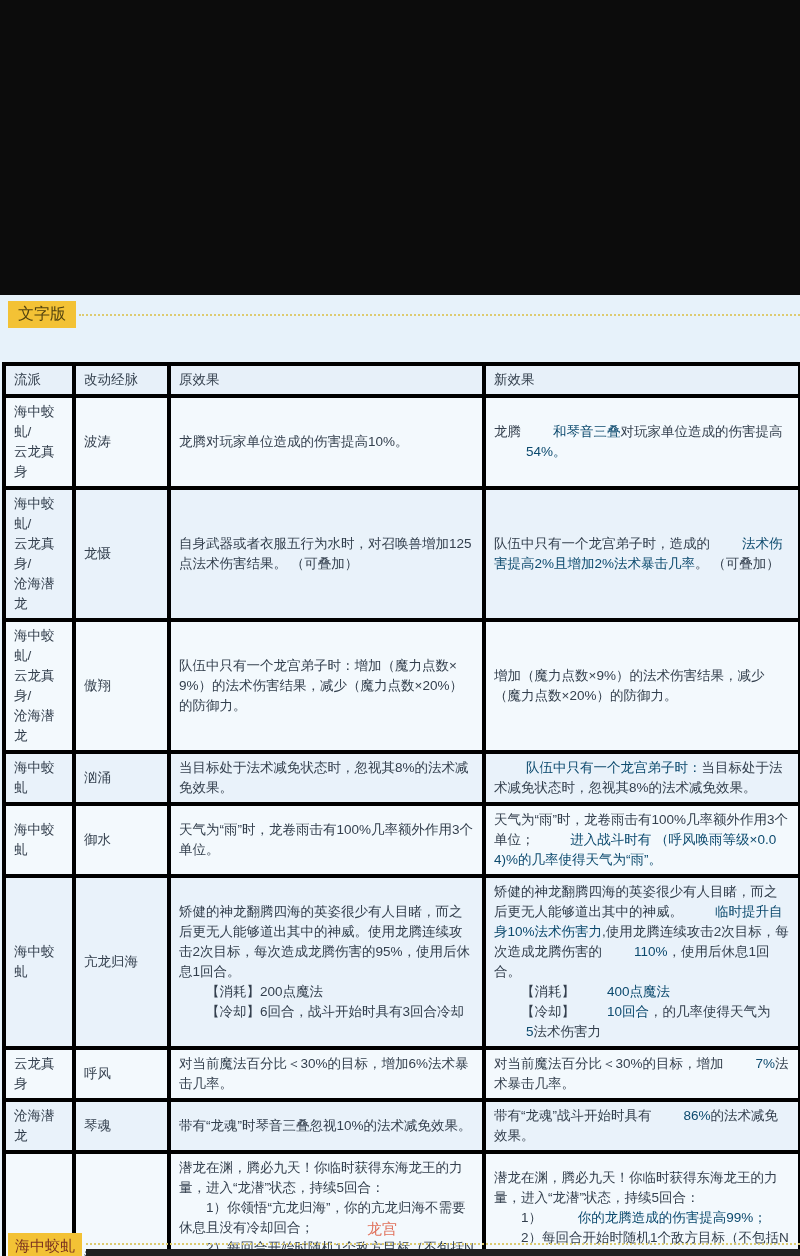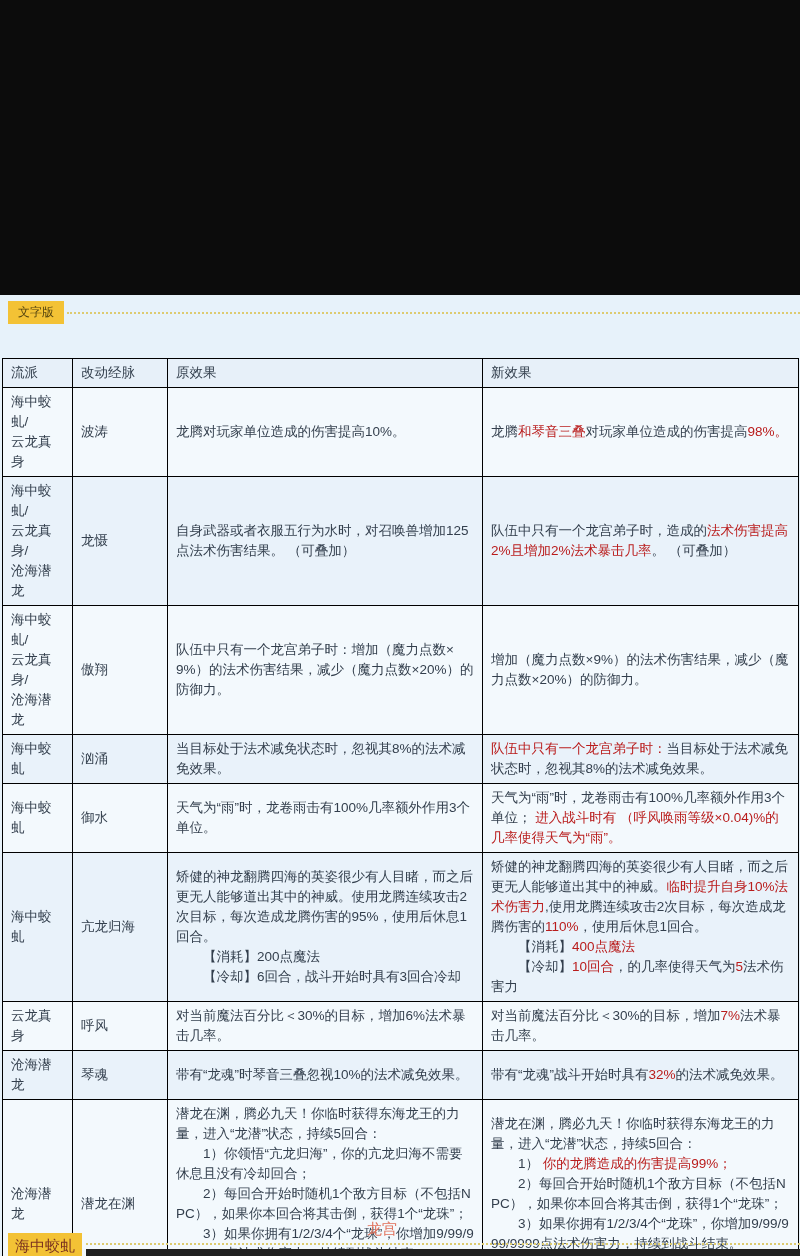--- a/index.html
+++ b/index.html
@@ -5,37 +5,37 @@
   * { box-sizing: border-box; }
   html,body { margin:0; padding:0; }
   body {
     width:800px; height:1256px; overflow:hidden; position:relative;
     background:#e7f2fa;
     font-family:"Liberation Sans", sans-serif;
   }
   .top-bar { width:800px; height:295px; background:#0c0c0c; }
   .section-head { display:flex; align-items:center; margin:6px 0 0 8px; }
   .badge {
-    background:#f3c235; color:#53430f; font-size:12px;
+    background:#f3c235; color:#53430f; font-size:16px;
     padding:3px 10px; white-space:nowrap;
   }
   .dotted-line { flex:1; border-top:2px dotted #ddcb70; margin-left:3px; }
   table {
     border-collapse:collapse; table-layout:fixed; width:796px;
     margin:34px 0 0 2px; font-size:13.5px; line-height:20px; color:#333f4d;
   }
   th, td {
-    border:1px solid #000000; padding:4px 8px;
+    border:4px solid #000000; padding:4px 8px;
     white-space:pre-wrap; vertical-align:middle;
     font-weight:normal; text-align:left; word-break:break-all;
   }
   thead th { background:#e7f0f9; }
   tbody tr:nth-child(odd) td { background:#f3f9fd; }
   tbody tr:nth-child(even) td { background:#e9f2fa; }
-  .red { color:#b91c1c; }
+  .red { color:#0c4a6e;margin-left:32px; }
   .footer-label {
     position:absolute; top:1220px; left:0; width:764px;
     text-align:center; color:#e0705a; font-size:15px; z-index:3;
   }
   .bottom-dotted {
     position:absolute; top:1243px; left:86px; right:0;
     border-top:2px dotted #ddcb70; z-index:2;
   }
   .bottom-badge {
     position:absolute; top:1233px; left:8px; z-index:4;
@@ -71,21 +71,21 @@
         <th>原效果</th>
         <th>新效果</th>
       </tr>
     </thead>
   <tbody>
       <tr>
         <td>海中蛟虬/
 云龙真身</td>
         <td>波涛</td>
         <td><span>龙腾对玩家单位造成的伤害提高10%。</span></td>
-        <td><span>龙腾</span><span class="red">和琴音三叠</span><span>对玩家单位造成的伤害提高</span><span class="red">98%。</span></td>
+        <td><span>龙腾</span><span class="red">和琴音三叠</span><span>对玩家单位造成的伤害提高</span><span class="red">54%。</span></td>
       </tr>
       <tr>
         <td>海中蛟虬/
 云龙真身/
 沧海潜龙</td>
         <td>龙慑</td>
         <td><span>自身武器或者衣服五行为水时，对召唤兽增加125点法术伤害结果。 （可叠加）</span></td>
         <td><span>队伍中只有一个龙宫弟子时，造成的</span><span class="red">法术伤害提高2%且增加2%法术暴击几率</span><span>。 （可叠加）</span></td>
       </tr>
       <tr>
@@ -121,21 +121,21 @@
       <tr>
         <td>云龙真身</td>
         <td>呼风</td>
         <td><span>对当前魔法百分比＜30%的目标，增加6%法术暴击几率。</span></td>
         <td><span>对当前魔法百分比＜30%的目标，增加</span><span class="red">7%</span><span>法术暴击几率。</span></td>
       </tr>
       <tr>
         <td>沧海潜龙</td>
         <td>琴魂</td>
         <td><span>带有“龙魂”时琴音三叠忽视10%的法术减免效果。</span></td>
-        <td><span>带有“龙魂”战斗开始时具有</span><span class="red">32%</span><span>的法术减免效果。</span></td>
+        <td><span>带有“龙魂”战斗开始时具有</span><span class="red">86%</span><span>的法术减免效果。</span></td>
       </tr>
       <tr>
         <td>沧海潜龙</td>
         <td>潜龙在渊</td>
         <td><span>潜龙在渊，腾必九天！你临时获得东海龙王的力量，进入“龙潜”状态，持续5回合：
 　　1）你领悟“亢龙归海”，你的亢龙归海不需要休息且没有冷却回合；
 　　2）每回合开始时随机1个敌方目标（不包括NPC），如果你本回合将其击倒，获得1个“龙珠”；
 　　3）如果你拥有1/2/3/4个“龙珠”，你增加9/99/999/9999点法术伤害力，持续到战斗结束。
 　　【消耗】100点魔法
 　　【冷却】150回合，进入战斗有31回合冷却</span></td>

